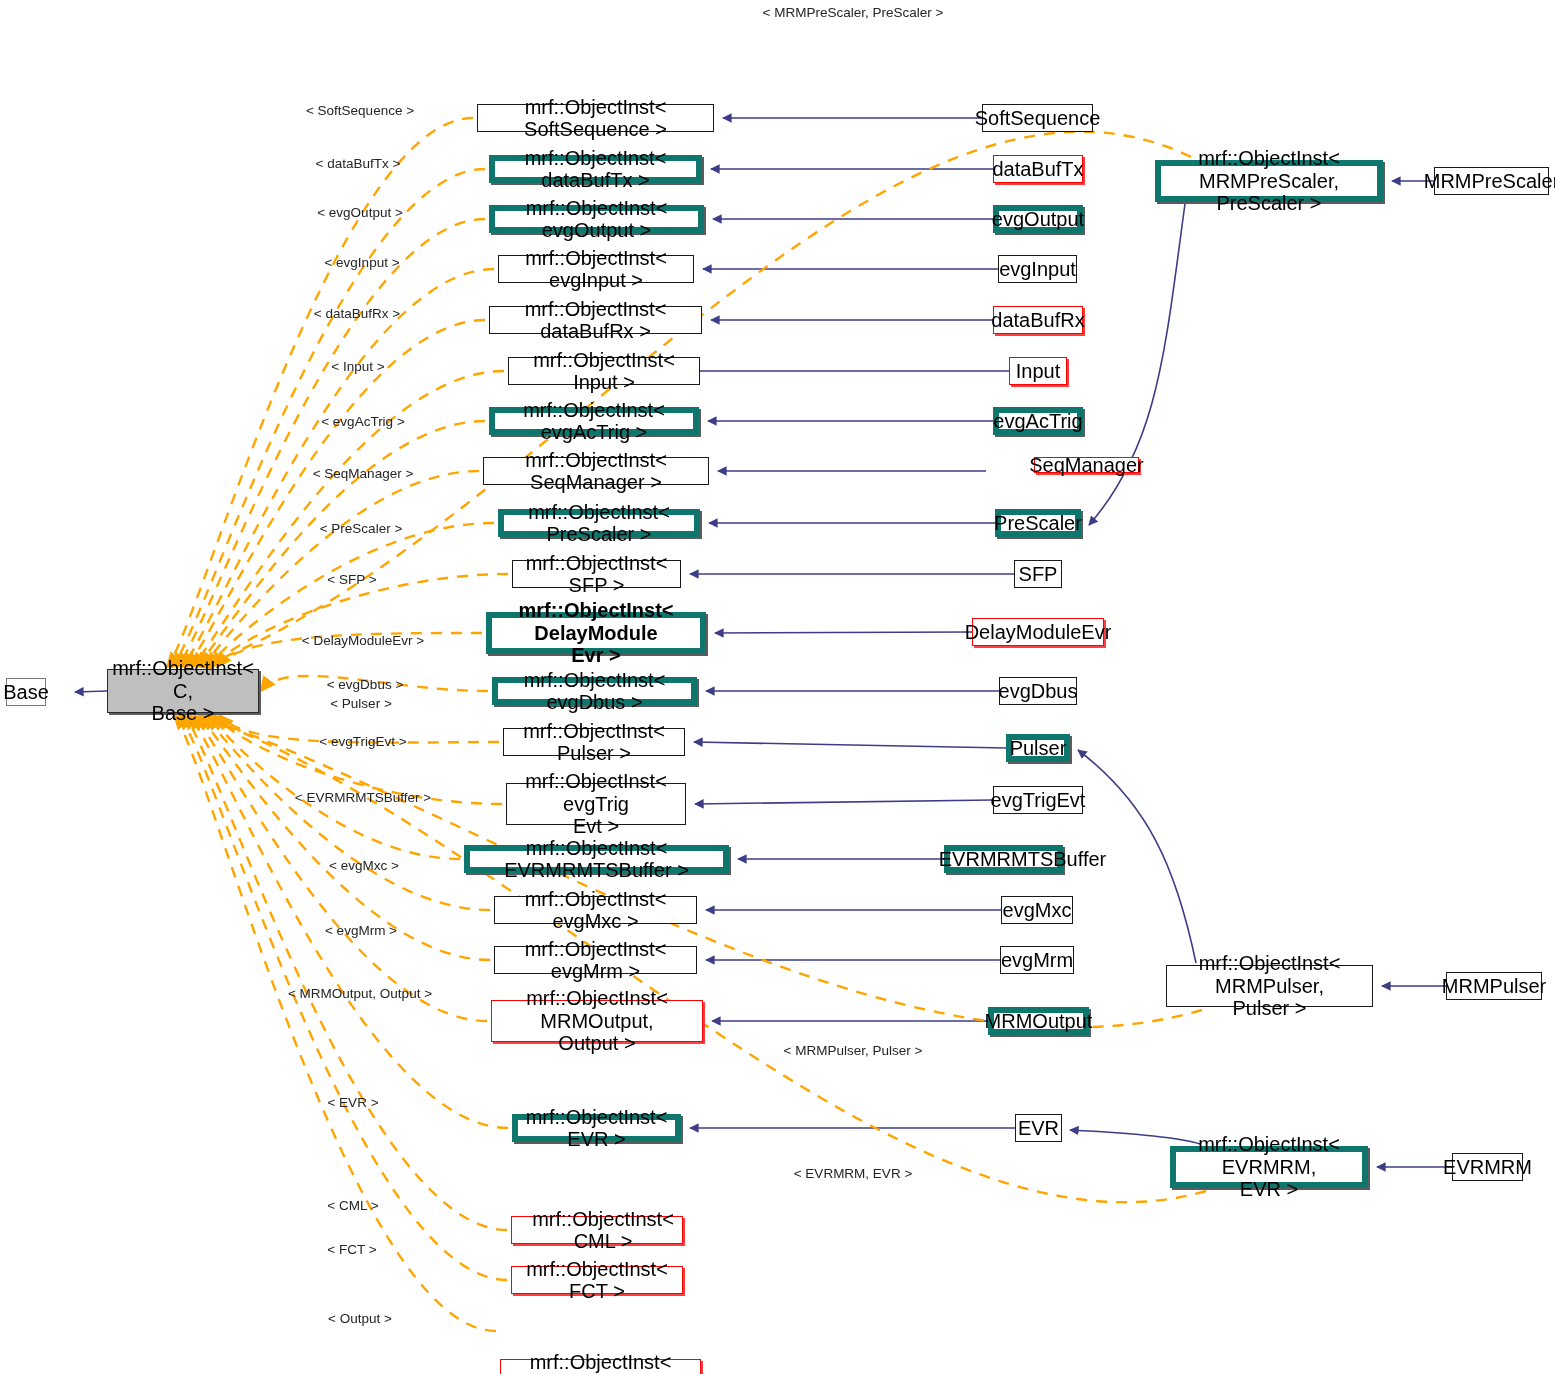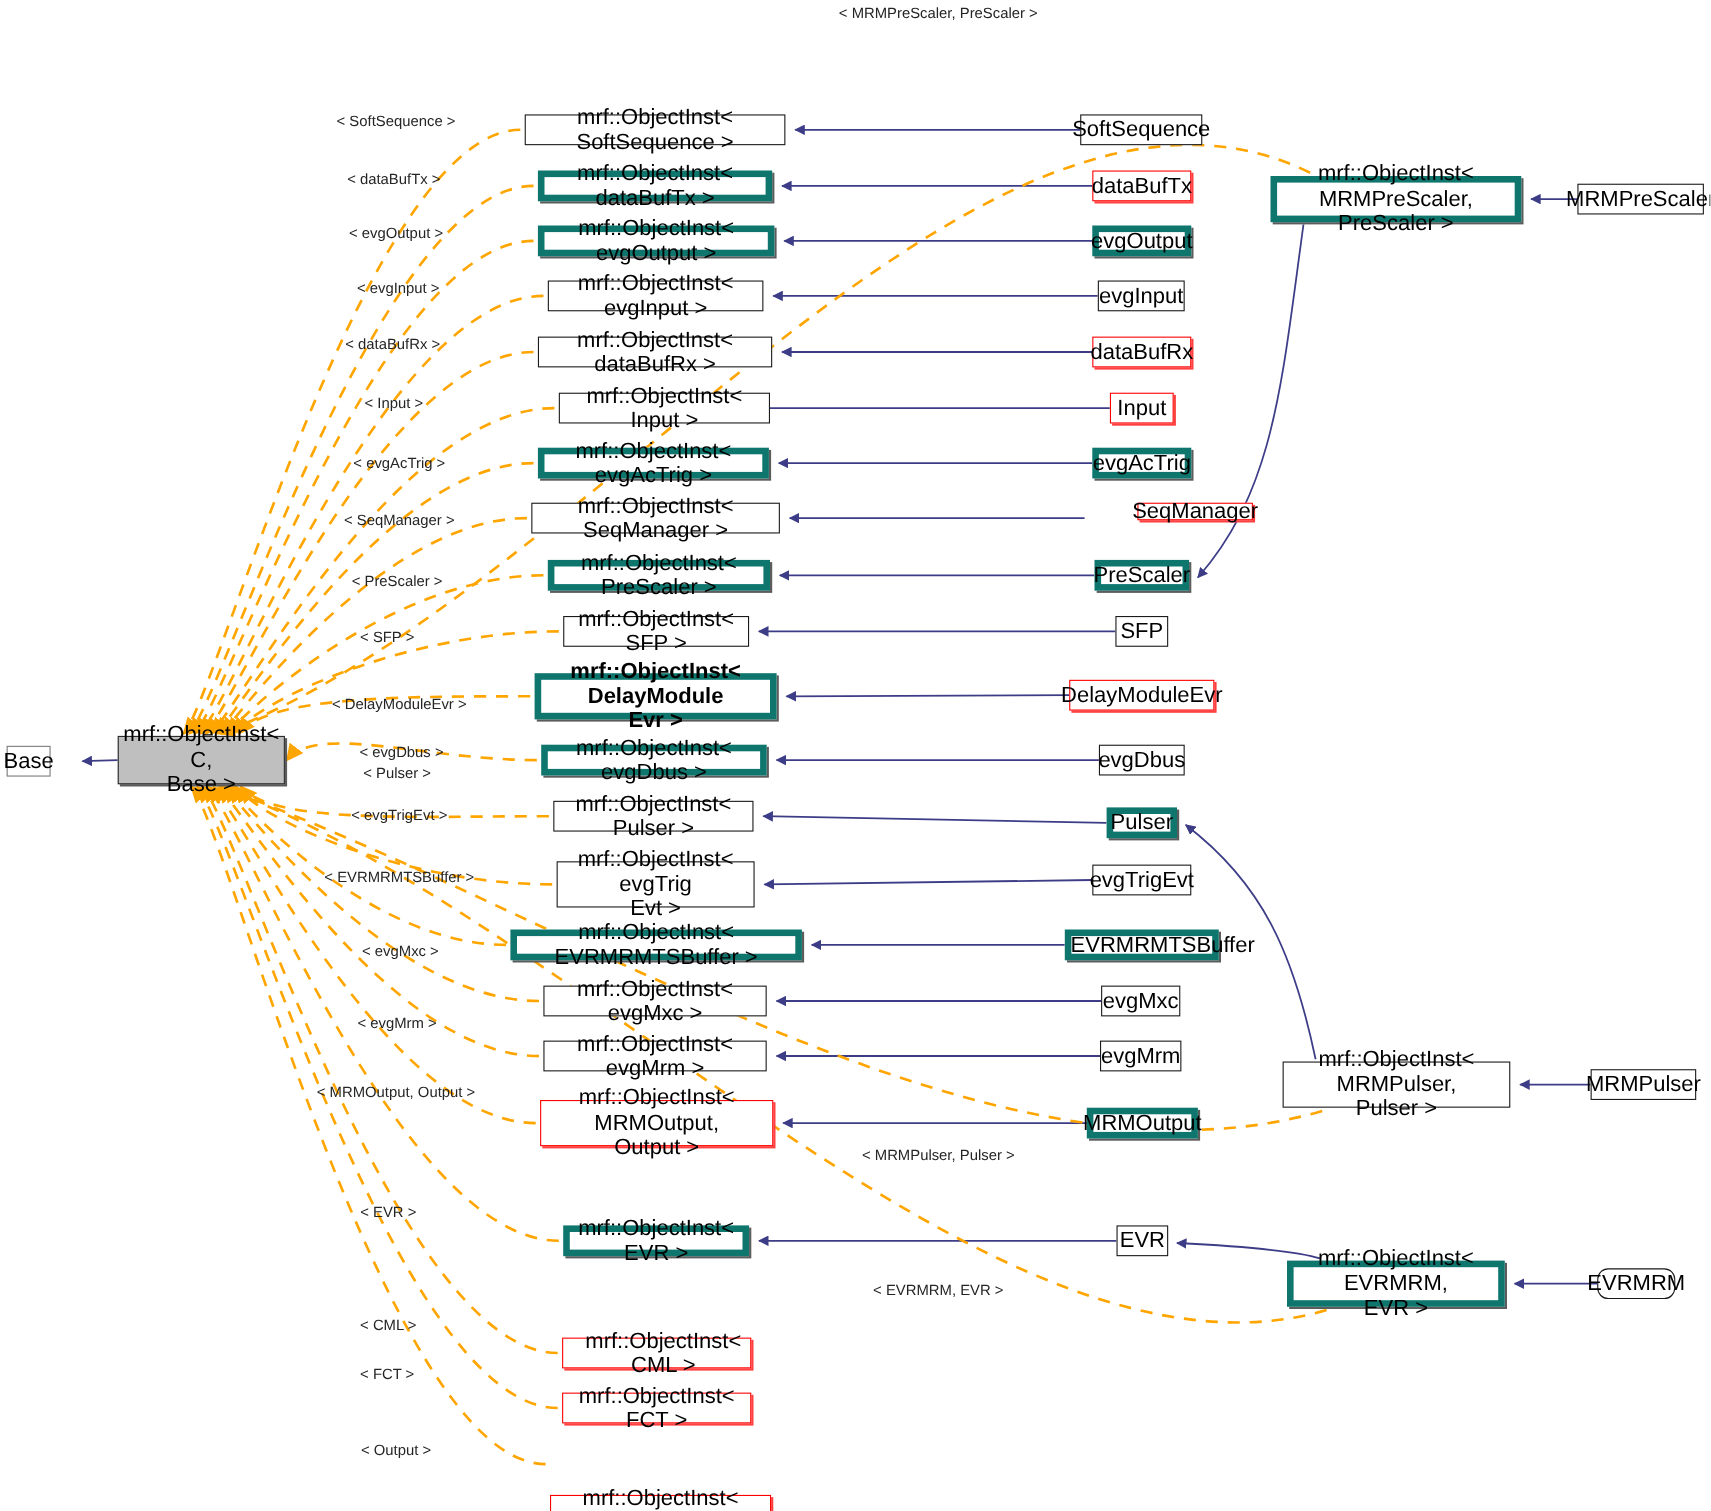--- a/index.html
+++ b/index.html
@@ -172,34 +172,34 @@
       <div class="node red" style="left: 993px; top: 306px; width: 90px; height: 28px;">dataBufRx</div>
       <div class="node red" style="left: 1009px; top: 357px; width: 58px; height: 28px;">Input</div>
       <div class="node shadow" style="left: 993px; top: 407px; width: 90px; height: 28px;">evgAcTrig</div>
       <div class="node red" style="left: 1034px; top: 457px; width: 105px; height: 16px;">SeqManager</div>
       <div class="node shadow" style="left: 995px; top: 509px; width: 86px; height: 28px;">PreScaler</div>
       <div class="node plain" style="left: 1014px; top: 560px; width: 48px; height: 28px;">SFP</div>
       <div class="node red" style="left: 972px; top: 618px; width: 132px; height: 28px;">DelayModuleEvr</div>
       <div class="node plain" style="left: 999px; top: 677px; width: 78px; height: 28px;">evgDbus</div>
       <div class="node shadow" style="left: 1006px; top: 734px; width: 64px; height: 28px;">Pulser</div>
       <div class="node plain" style="left: 993px; top: 786px; width: 90px; height: 28px;">evgTrigEvt</div>
-      <div class="node shadow" style="left: 968px; top: 845px; width: 140px; height: 28px; padding-left: 38px;">EVRMRMTSBuffer</div>
+      <div class="node shadow" style="left: 944px; top: 845px; width: 119px; height: 28px; padding-left: 38px;">EVRMRMTSBuffer</div>
       <div class="node plain" style="left: 1001px; top: 896px; width: 72px; height: 28px;">evgMxc</div>
       <div class="node plain" style="left: 1000px; top: 946px; width: 74px; height: 28px;">evgMrm</div>
       <div class="node shadow" style="left: 988px; top: 1007px; width: 101px; height: 28px;">MRMOutput</div>
       <div class="node plain" style="left: 1015px; top: 1114px; width: 47px; height: 28px;">EVR</div>
       <div class="node shadow" style="left: 1155px; top: 160px; width: 228px; height: 42px;">mrf::ObjectInst&lt; MRMPreScaler,
 PreScaler &gt;</div>
       <div class="node plain" style="left: 1434px; top: 167px; width: 115px; height: 28px;">MRMPreScaler</div>
       <div class="node plain" style="left: 1166px; top: 965px; width: 207px; height: 42px;">mrf::ObjectInst&lt; MRMPulser,
 Pulser &gt;</div>
       <div class="node plain" style="left: 1446px; top: 972px; width: 96px; height: 28px;">MRMPulser</div>
       <div class="node shadow" style="left: 1170px; top: 1146px; width: 198px; height: 42px;">mrf::ObjectInst&lt; EVRMRM,
 EVR &gt;</div>
-      <div class="node plain" style="left: 1452px; top: 1153px; width: 71px; height: 28px; border-radius: 10px;">EVRMRM</div>
+      <div class="node plain" style="left: 1452px; top: 1153px; width: 71px; height: 28px;">EVRMRM</div>
     </div>
   <div id="labels">
       <div class="edge-label" style="left: 360px; top: 110px;">&lt; SoftSequence &gt;</div>
       <div class="edge-label" style="left: 358px; top: 163px;">&lt; dataBufTx &gt;</div>
       <div class="edge-label" style="left: 360px; top: 212px;">&lt; evgOutput &gt;</div>
       <div class="edge-label" style="left: 362px; top: 262px;">&lt; evgInput &gt;</div>
       <div class="edge-label" style="left: 357px; top: 313px;">&lt; dataBufRx &gt;</div>
       <div class="edge-label" style="left: 358px; top: 366px;">&lt; Input &gt;</div>
       <div class="edge-label" style="left: 363px; top: 421px;">&lt; evgAcTrig &gt;</div>
       <div class="edge-label" style="left: 363px; top: 473px;">&lt; SeqManager &gt;</div>

